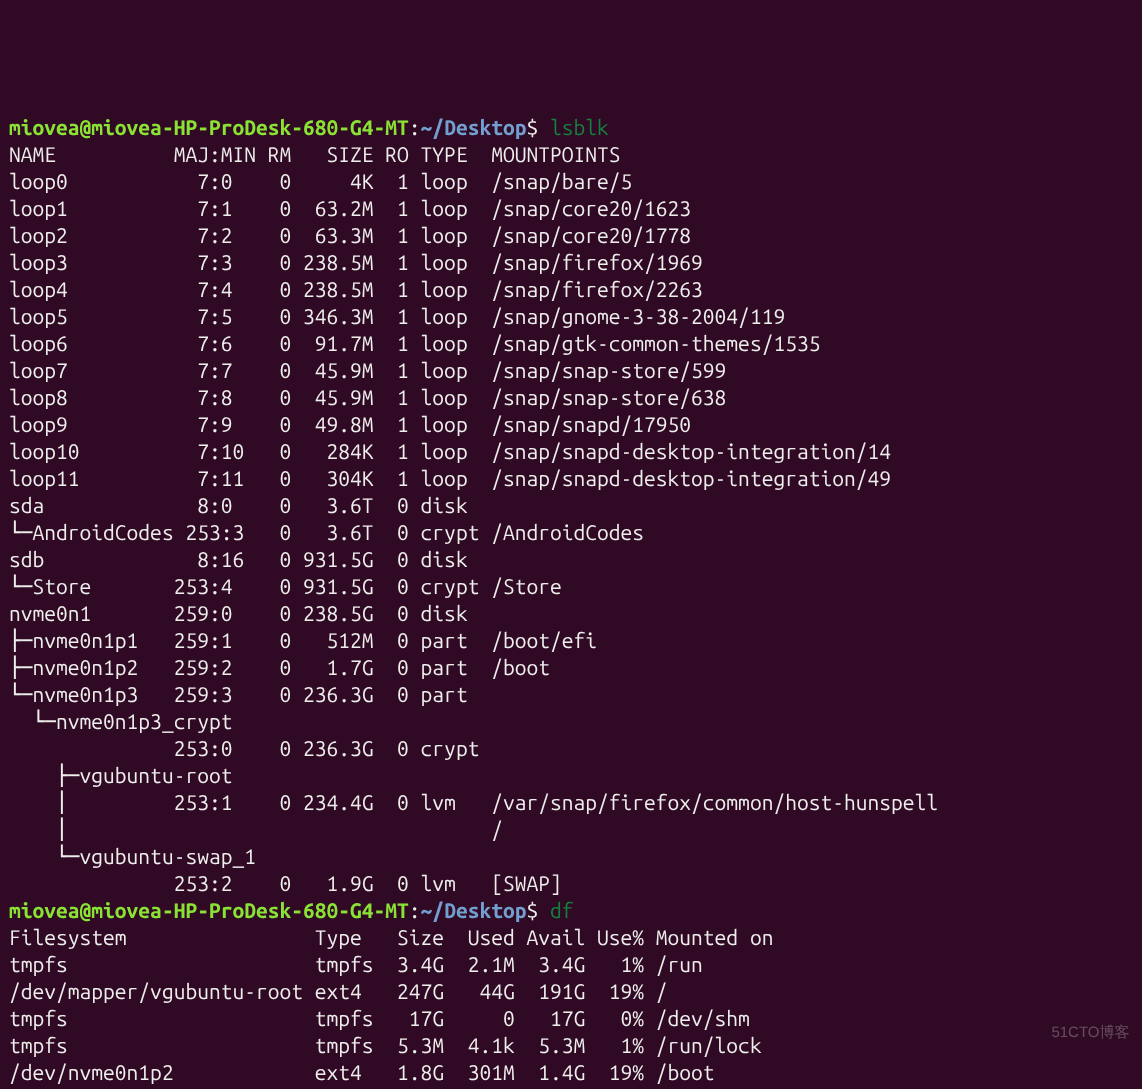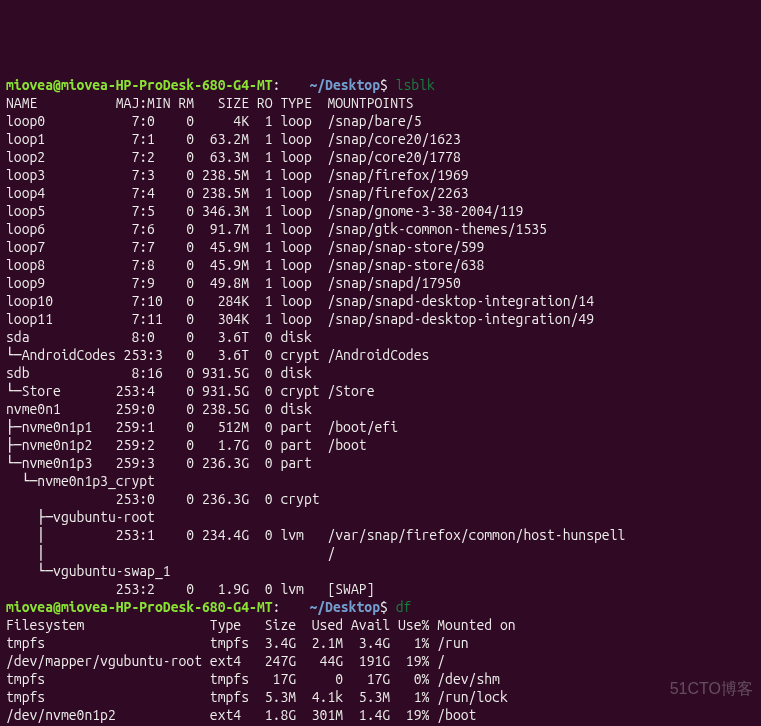--- a/index.html
+++ b/index.html
@@ -10,30 +10,30 @@
     font-size: 14px;
     line-height: 18px;
     color: #eeeeec;
     width: 761px;
     height: 726px;
     box-sizing: border-box;
     overflow: hidden;
     white-space: pre;
   }
   .prompt-user { color: #8ae234; font-weight: bold; }
-  .prompt-path { color: #729fcf; font-weight: bold; margin-left: 29px; }
+  .prompt-path { color: #729fcf; font-weight: bold; }
   .prompt-dollar { color: #eeeeec; }
   .cmd { color: #15803d; }
   .row { display: block; }
   .watermark {
     position: fixed;
     right: 8px;
     bottom: 28px;
     color: rgba(200,200,200,0.35);
-    font-size: 16px;
+    font-size: 10px;
     font-family: sans-serif;
     pointer-events: none;
     white-space: nowrap;
   }
 </style>
 </head>
 <body>
 
 
 

